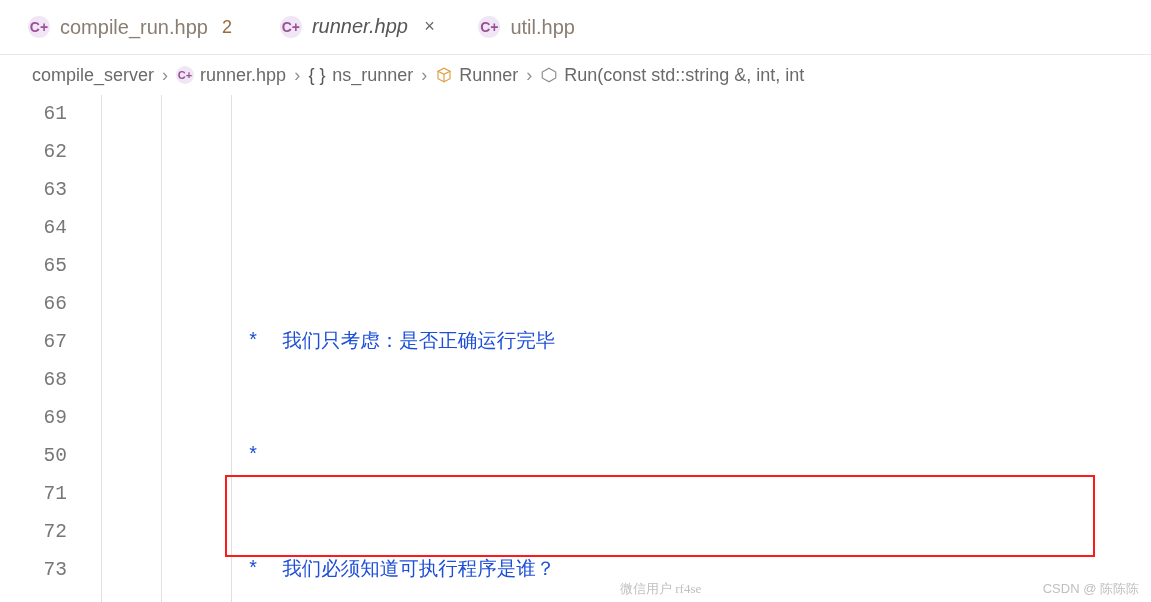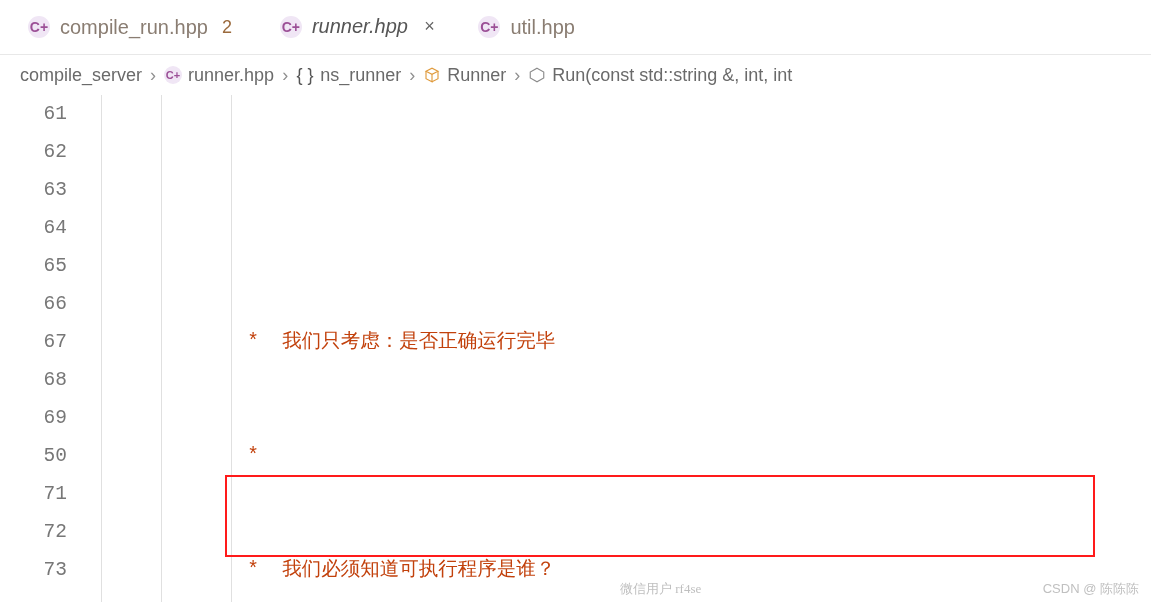--- a/index.html
+++ b/index.html
@@ -59,21 +59,21 @@
     .tab .close {
       color: #666;
       font-size: 18px;
       margin-left: 6px;
     }
     .tab-unmod { color: #8a7d72; }
     .breadcrumbs {
       display: flex;
       align-items: center;
       height: 40px;
-      padding: 0 20px;
+      padding: 0 32px;
       gap: 8px;
       font-size: 18px;
       color: #6a6a6a;
       white-space: nowrap;
       overflow: hidden;
     }
     .breadcrumbs .sep { color: #909090; }
     .bc-item { display: flex; align-items: center; gap: 6px; }
     .bc-icon { width: 18px; height: 18px; display: inline-flex; align-items: center; justify-content: center; }
     .ns-icon { color: #555; }
@@ -107,21 +107,21 @@
     .indent-guide {
       position: absolute;
       top: 0;
       bottom: 0;
       border-left: 1px solid #e0e0e0;
       width: 0;
     }
     .ig1 { left: 6px; }
     .ig2 { left: 66px; }
     .ig3 { left: 136px; }
-    .comment { color: #c2410c; }
+    .comment { color: #1d4ed8; }
     .red-box {
       position: absolute;
       border: 2px solid #ff1a1a;
       pointer-events: none;
     }
     .watermark2 {
       position: absolute;
       bottom: 4px;
       left: 620px;
       color: #bfbfbf;

